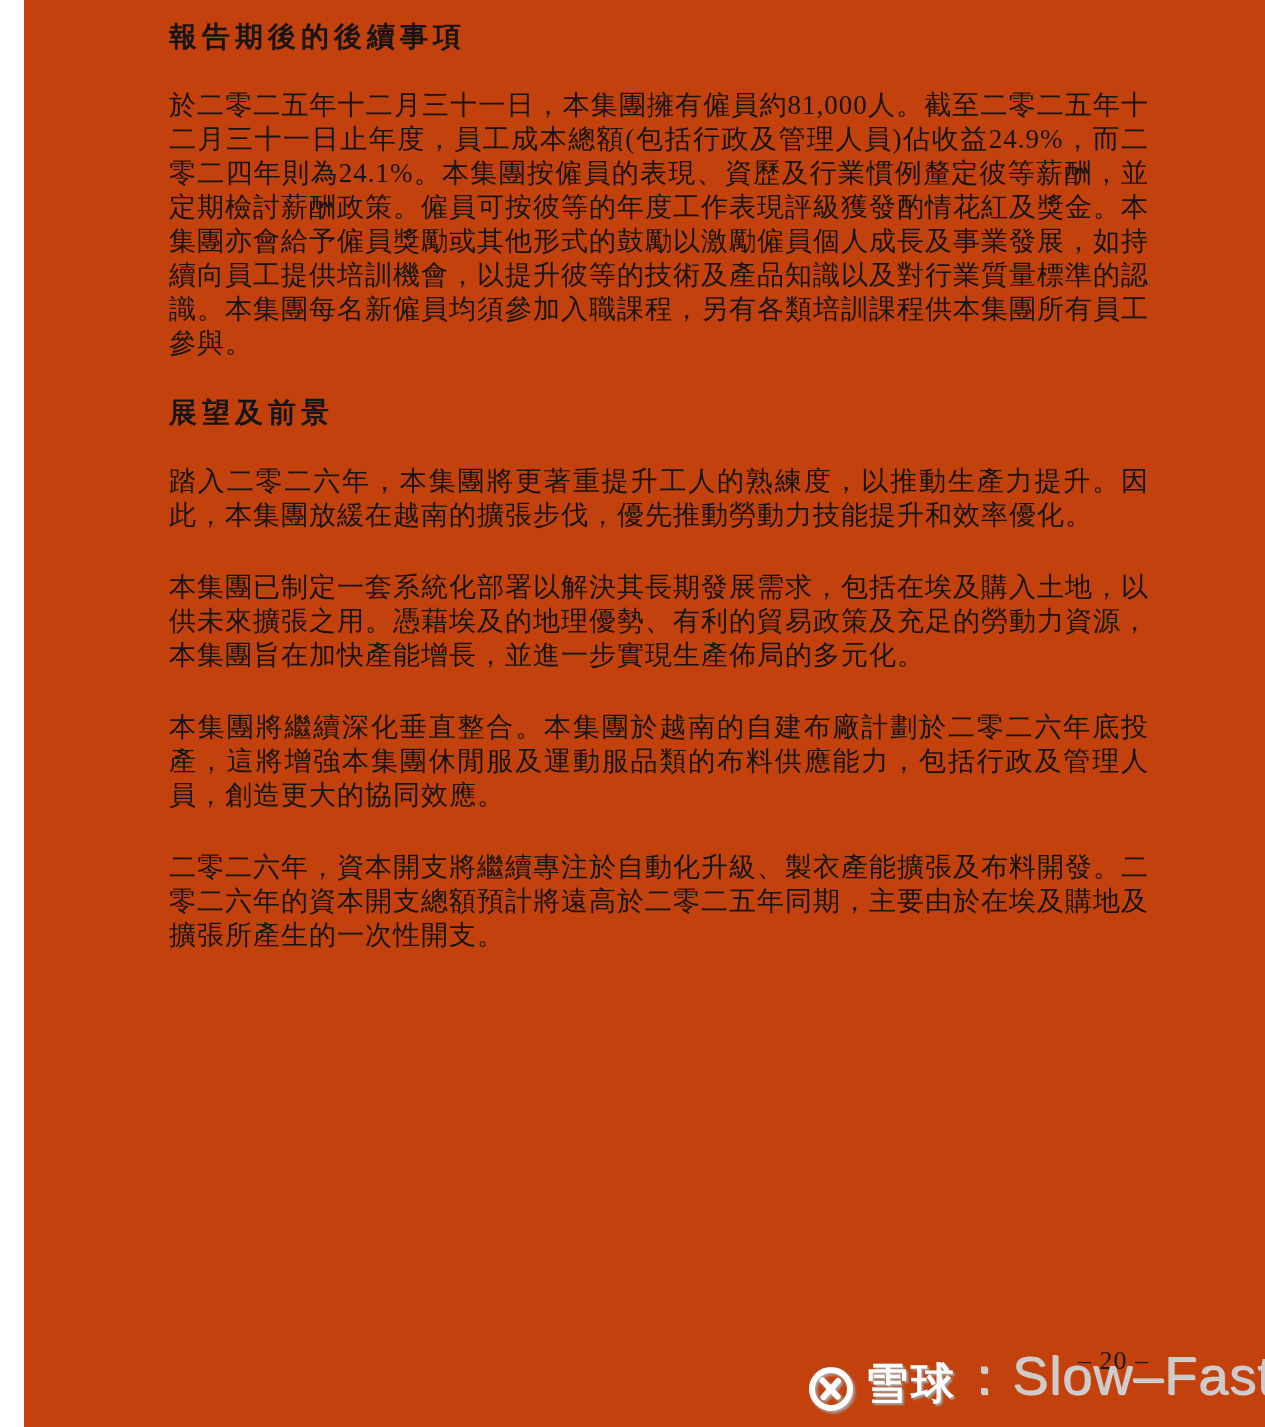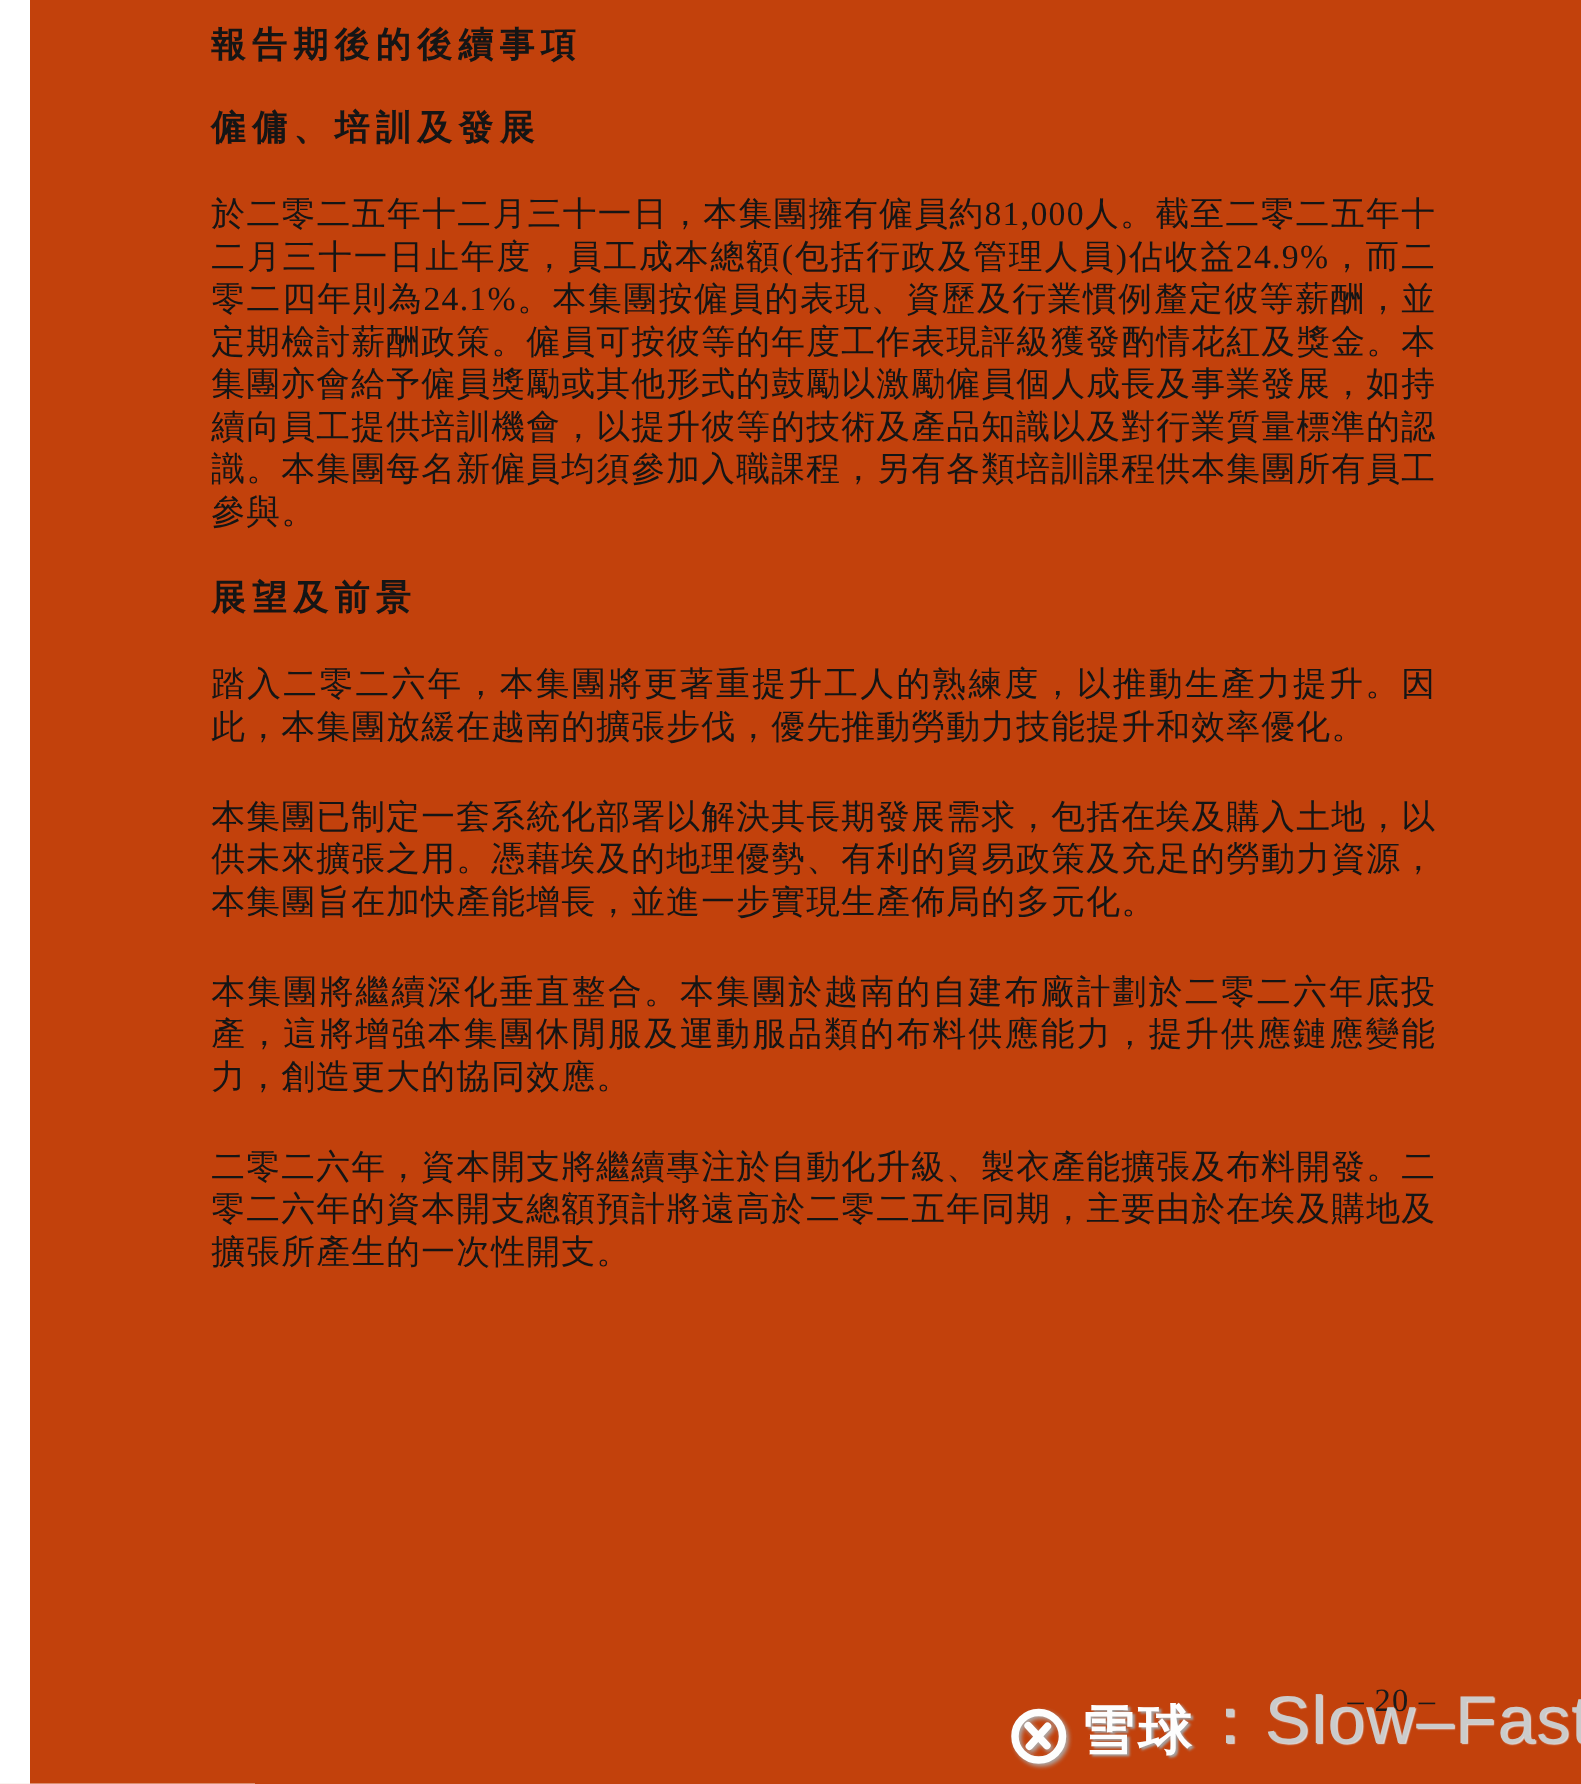--- a/index.html
+++ b/index.html
@@ -82,29 +82,28 @@
 
 <div class="page">
 
   <main class="content">
 
     <section>
       <h2 class="section-heading">報告期後的後續事項</h2>
     </section>
 
     <section>
-      <h2 class="section-heading">僱傭、培訓及發展</h2>
       <p class="para">於二零二五年十二月三十一日，本集團擁有僱員約81,000人。截至二零二五年十二月三十一日止年度，員工成本總額(包括行政及管理人員)佔收益24.9%，而二零二四年則為24.1%。本集團按僱員的表現、資歷及行業慣例釐定彼等薪酬，並定期檢討薪酬政策。僱員可按彼等的年度工作表現評級獲發酌情花紅及獎金。本集團亦會給予僱員獎勵或其他形式的鼓勵以激勵僱員個人成長及事業發展，如持續向員工提供培訓機會，以提升彼等的技術及產品知識以及對行業質量標準的認識。本集團每名新僱員均須參加入職課程，另有各類培訓課程供本集團所有員工參與。</p>
     </section>
 
     <section>
       <h2 class="section-heading">展望及前景</h2>
       <p class="para">踏入二零二六年，本集團將更著重提升工人的熟練度，以推動生產力提升。因此，本集團放緩在越南的擴張步伐，優先推動勞動力技能提升和效率優化。</p>
       <p class="para">本集團已制定一套系統化部署以解決其長期發展需求，包括在埃及購入土地，以供未來擴張之用。憑藉埃及的地理優勢、有利的貿易政策及充足的勞動力資源，本集團旨在加快產能增長，並進一步實現生產佈局的多元化。</p>
-      <p class="para">本集團將繼續深化垂直整合。本集團於越南的自建布廠計劃於二零二六年底投產，這將增強本集團休閒服及運動服品類的布料供應能力，提升供應鏈應變能力，創造更大的協同效應。</p>
+      <p class="para">本集團將繼續深化垂直整合。本集團於越南的自建布廠計劃於二零二六年底投產，這將增強本集團休閒服及運動服品類的布料供應能力，包括行政及管理人員，創造更大的協同效應。</p>
       <p class="para">二零二六年，資本開支將繼續專注於自動化升級、製衣產能擴張及布料開發。二零二六年的資本開支總額預計將遠高於二零二五年同期，主要由於在埃及購地及擴張所產生的一次性開支。</p>
     </section>
 
   </main>
 
   <div class="page-number">– 20 –</div>
 
   <div class="watermark">
     <svg class="wm-logo" viewBox="0 0 48 48" xmlns="http://www.w3.org/2000/svg" aria-hidden="true">
       <g fill="none" stroke="#fdfdfd" stroke-width="6" stroke-linecap="round">

